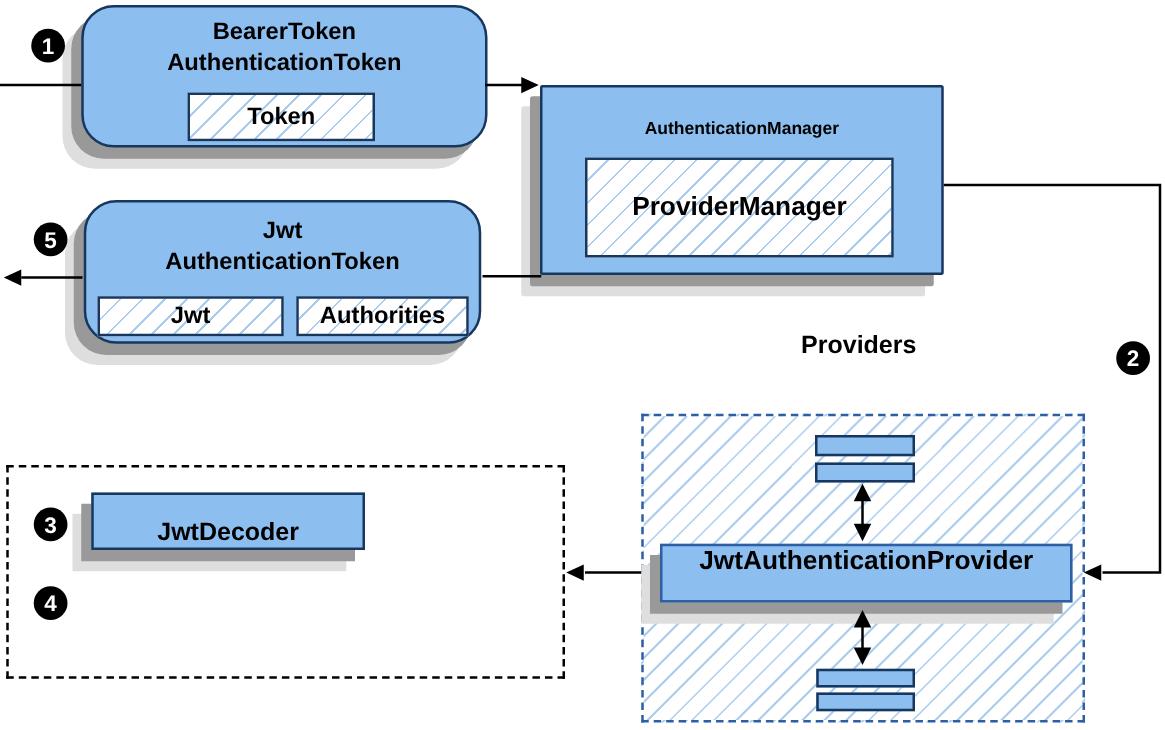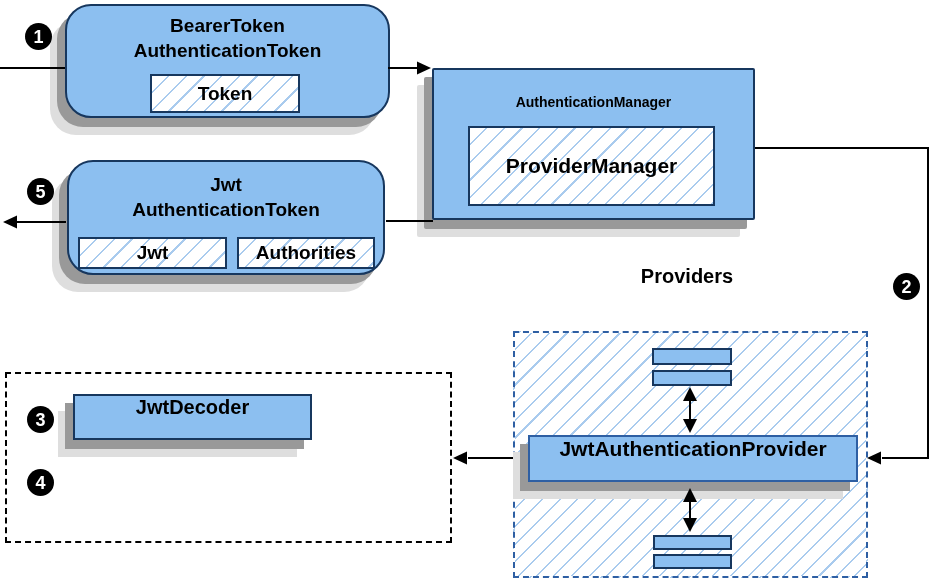--- a/index.html
+++ b/index.html
@@ -64,21 +64,21 @@
   #inner-provider-manager{left:468px;top:126px;width:247px;height:80px;font-size:21px;}
   #providers-label{left:577px;top:263px;width:220px;}
   #jwt-auth-provider{
     left:528px;top:435px;width:330px;height:47px;border-color:var(--provider-border);
     display:flex;align-items:flex-start;justify-content:center;font-size:21px;z-index:20;
   }
   #bar-top-1{left:652px;top:348px;width:80px;height:17px;}
   #bar-top-2{left:652px;top:370px;width:80px;height:16px;}
   #bar-bottom-1{left:653px;top:535px;width:79px;height:15px;}
   #bar-bottom-2{left:653px;top:554px;width:79px;height:15px;}
-  #jwt-decoder{left:73px;top:394px;width:239px;height:46px;display:flex;align-items:flex-start;justify-content:center;font-size:20px;}
+  #jwt-decoder{left:73px;top:394px;width:219px;height:46px;display:flex;align-items:flex-end;justify-content:center;font-size:20px;}
   #jwt-auth-converter{left:72px;top:461px;width:355px;height:48px;display:flex;align-items:center;justify-content:center;font-size:20px;}
   #step-1{left:25px;top:23px;}
   #step-5{left:27px;top:178px;}
   #step-2{left:893px;top:273px;}
   #step-3{left:27px;top:406px;}
   #step-4{left:27px;top:469px;}
 </style>
 </head>
 <body>
 

